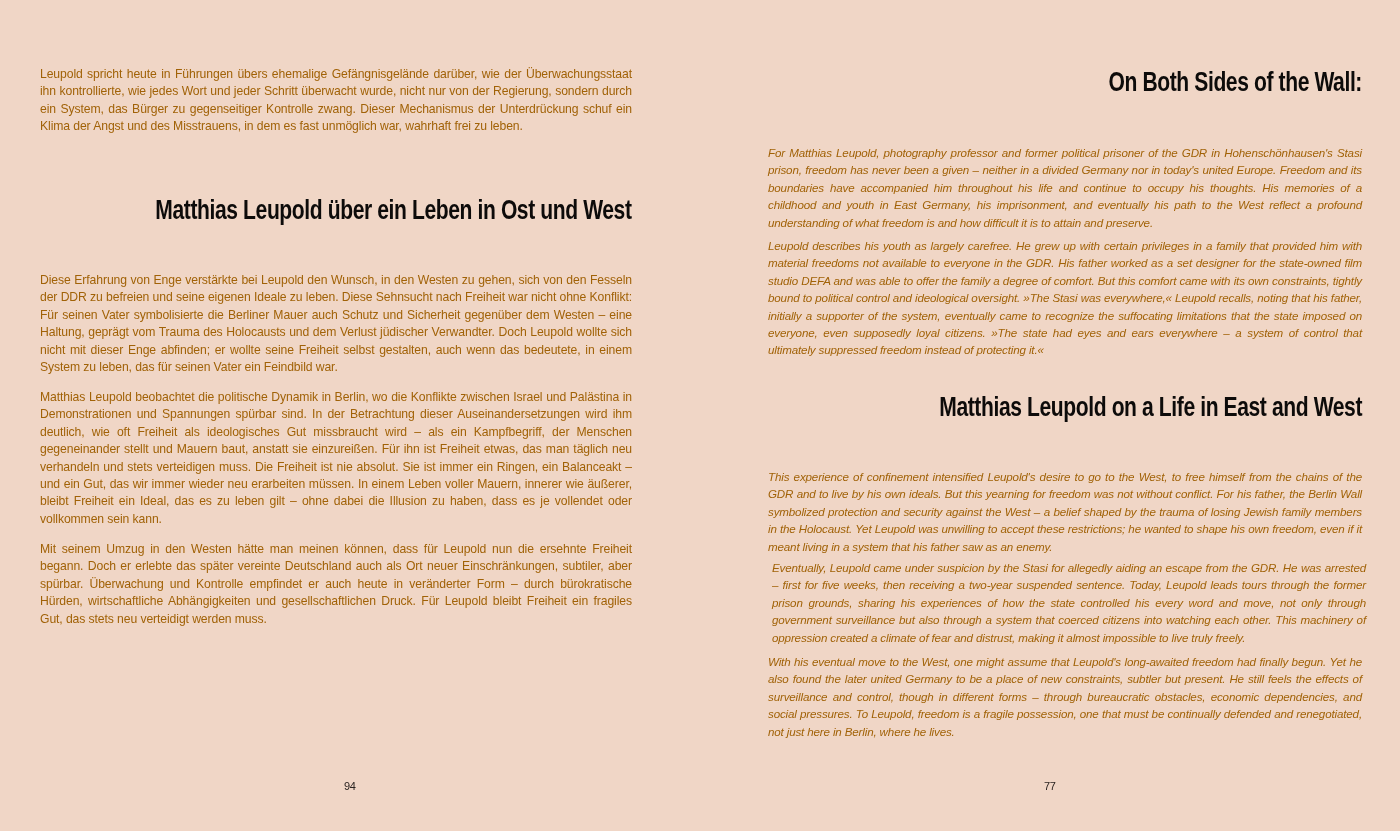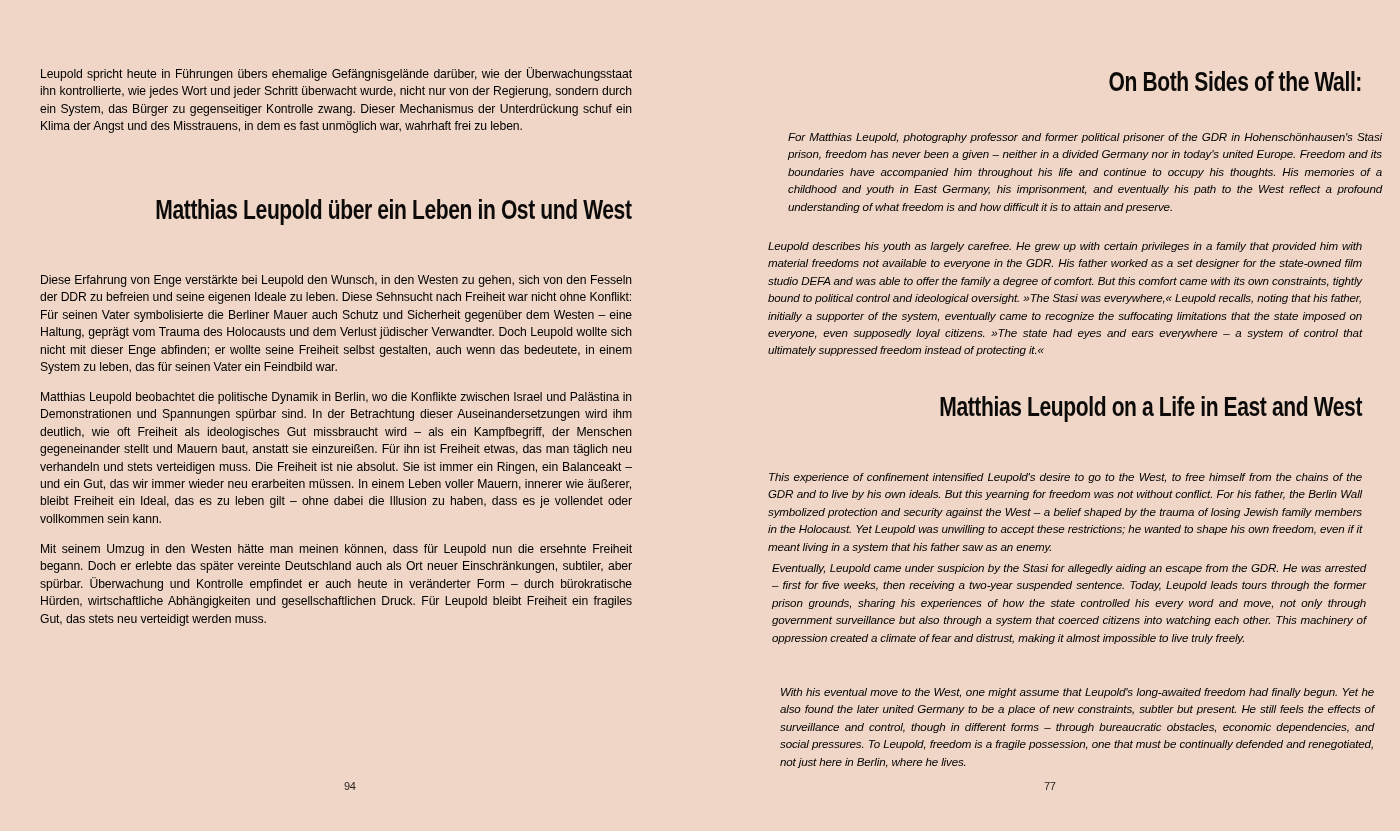--- a/index.html
+++ b/index.html
@@ -26,21 +26,21 @@
     .page-right { left: 768px; width: 594px; }
 
     .body-text {
       font-family: "Liberation Sans", sans-serif;
       font-size: 12.2px;
       line-height: 17.4px;
       text-align: justify;
       hyphens: auto;
       margin: 0;
       letter-spacing: -0.1px;
-      color: #000000;
+      color: #a16207;
     }
     .italic { font-style: italic; font-size: 11.6px; line-height: 17.4px; letter-spacing: -0.15px; }
 
     .heading {
       font-family: "Liberation Sans", sans-serif;
       font-weight: bold;
       color: #0d0b0a;
       text-align: right;
       margin: 0;
       transform-origin: right center;
@@ -49,26 +49,26 @@
       letter-spacing: -0.5px;
     }
 
     .left-p1 { position: absolute; top: 66px; left: 0; width: 592px; }
     .left-h { position: absolute; top: 194px; right: 0; font-size: 27px; line-height: 32px; }
     .left-p2 { position: absolute; top: 272px; left: 0; width: 592px; }
     .left-p3 { position: absolute; top: 389px; left: 0; width: 592px; }
     .left-p4 { position: absolute; top: 541px; left: 0; width: 592px; }
 
     .right-h1 { position: absolute; top: 66px; right: 0; font-size: 27px; line-height: 32px; }
-    .right-p1 { position: absolute; top: 128px; left: 0; width: 594px; margin-left: 20px; }
+    .right-p1 { position: absolute; top: 144px; left: 0; width: 594px; }
     .right-p2 { position: absolute; top: 237px; left: 0; width: 594px; }
     .right-h2 { position: absolute; top: 391px; right: 0; font-size: 27px; line-height: 32px; }
     .right-p3 { position: absolute; top: 468px; left: 0; width: 594px; }
     .right-p4 { position: absolute; top: 559px; left: 4px; width: 594px; }
-    .right-p5 { position: absolute; top: 653px; left: 12px; width: 594px; margin-top: 30px; }
+    .right-p5 { position: absolute; top: 653px; left: 0; width: 594px; }
 
     .page-number {
       position: absolute;
       top: 780px;
       font-family: "Liberation Sans", sans-serif;
       font-size: 11px;
       color: #2a2320;
       letter-spacing: -0.3px;
     }
     .pn-left { left: 344px; }

